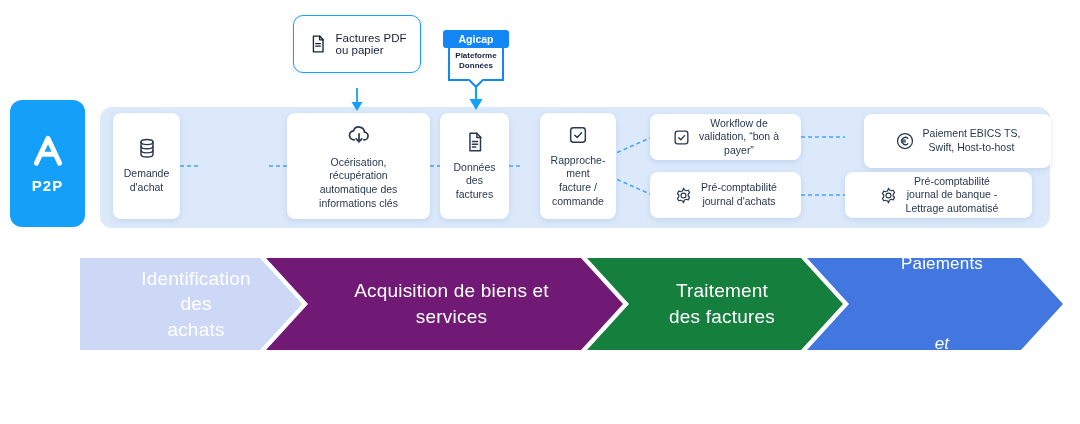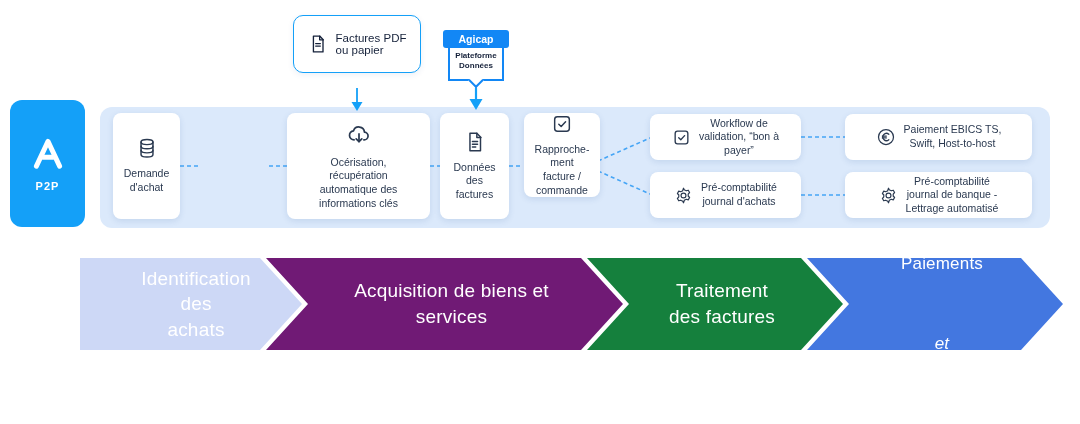--- a/index.html
+++ b/index.html
@@ -9,21 +9,21 @@
     --connector:#45a5f6;
     --badge-blue:#1287f5;
   }
   *{box-sizing:border-box;margin:0;padding:0;}
   body{background:#fff;font-family:"Liberation Sans","DejaVu Sans",sans-serif;}
   .stage{position:relative;width:1080px;height:424px;background:#fff;overflow:hidden;}
 
   
   .logo-block{position:absolute;left:10px;top:100px;width:75px;height:127px;background:var(--accent);
     border-radius:12px;display:flex;flex-direction:column;align-items:center;justify-content:center;gap:10px;}
-  .logo-label{color:#fff;font-weight:700;font-size:11px;letter-spacing:1px;}
+  .logo-label{color:#fff;font-weight:700;font-size:15px;letter-spacing:1px;}
 
   
   .band{position:absolute;left:100px;top:107px;width:950px;height:121px;background:var(--band);border-radius:12px;}
 
   
   .connectors{position:absolute;left:0;top:0;width:1080px;height:424px;pointer-events:none;}
   .connectors .dash{stroke:var(--connector);stroke-width:1.6;fill:none;stroke-dasharray:4 3;}
   .connectors .solid{stroke:var(--accent);stroke-width:1.8;fill:none;}
   .connectors .head{fill:var(--accent);stroke:none;}
 
@@ -128,21 +128,21 @@
         <path d="M12 11v7"></path>
         <path d="M9.4 15.6 12 18.2l2.6-2.6"></path>
       </svg>
     </span>
     <div class="card-label">Océrisation,
 récupération
 automatique des
 informations clés</div>
   </div>
 
-  <div class="card v" style="left:524px;top:113px;width:76px;height:84px">
+  <div class="card v" style="left:540px;top:113px;width:76px;height:106px">
     <span class="icon">
       <svg width="22" height="22" viewBox="0 0 24 24" fill="none" stroke="#2a3950" stroke-width="1.6" stroke-linecap="round" stroke-linejoin="round">
         <rect x="4" y="4" width="16" height="16" rx="3"></rect>
         <path d="M8.5 12.2l2.6 2.6 4.8-5.2"></path>
       </svg>
     </span>
     <div class="card-label">Rapproche-
 ment
 facture /
 commande</div>
@@ -164,21 +164,21 @@
     <span class="icon">
       <svg width="19" height="19" viewBox="0 0 24 24" fill="none" stroke="#2a3950" stroke-width="1.5" stroke-linejoin="round">
         <circle cx="12" cy="12" r="3.1"></circle>
         <path d="M12 2.8l1.2 2.3a7 7 0 0 1 2.3.95l2.5-.75 1.7 2.95-1.8 1.9a7 7 0 0 1 0 2.5l1.8 1.9-1.7 2.95-2.5-.75a7 7 0 0 1-2.3.95L12 21.2l-1.2-2.3a7 7 0 0 1-2.3-.95l-2.5.75-1.7-2.95 1.8-1.9a7 7 0 0 1 0-2.5l-1.8-1.9 1.7-2.95 2.5.75a7 7 0 0 1 2.3-.95z"></path>
       </svg>
     </span>
     <div class="card-label">Pré-comptabilité
 journal d'achats</div>
   </div>
 
-  <div class="card h" style="left:845px;top:114px;width:187px;height:46px">
+  <div class="card h" style="left:864px;top:114px;width:187px;height:54px">
     <span class="icon">
       <svg width="20" height="20" viewBox="0 0 24 24" fill="none" stroke="#2a3950" stroke-width="1.5" stroke-linecap="round">
         <circle cx="12" cy="12" r="9"></circle>
         <path d="M15.4 8.8a4.3 4.3 0 1 0 0 6.4"></path>
         <path d="M7.6 10.9h4.8 M7.6 13.1h4.8"></path>
       </svg>
     </span>
     <div class="card-label">Paiement EBICS TS,
 Swift, Host-to-host</div>
   </div>

